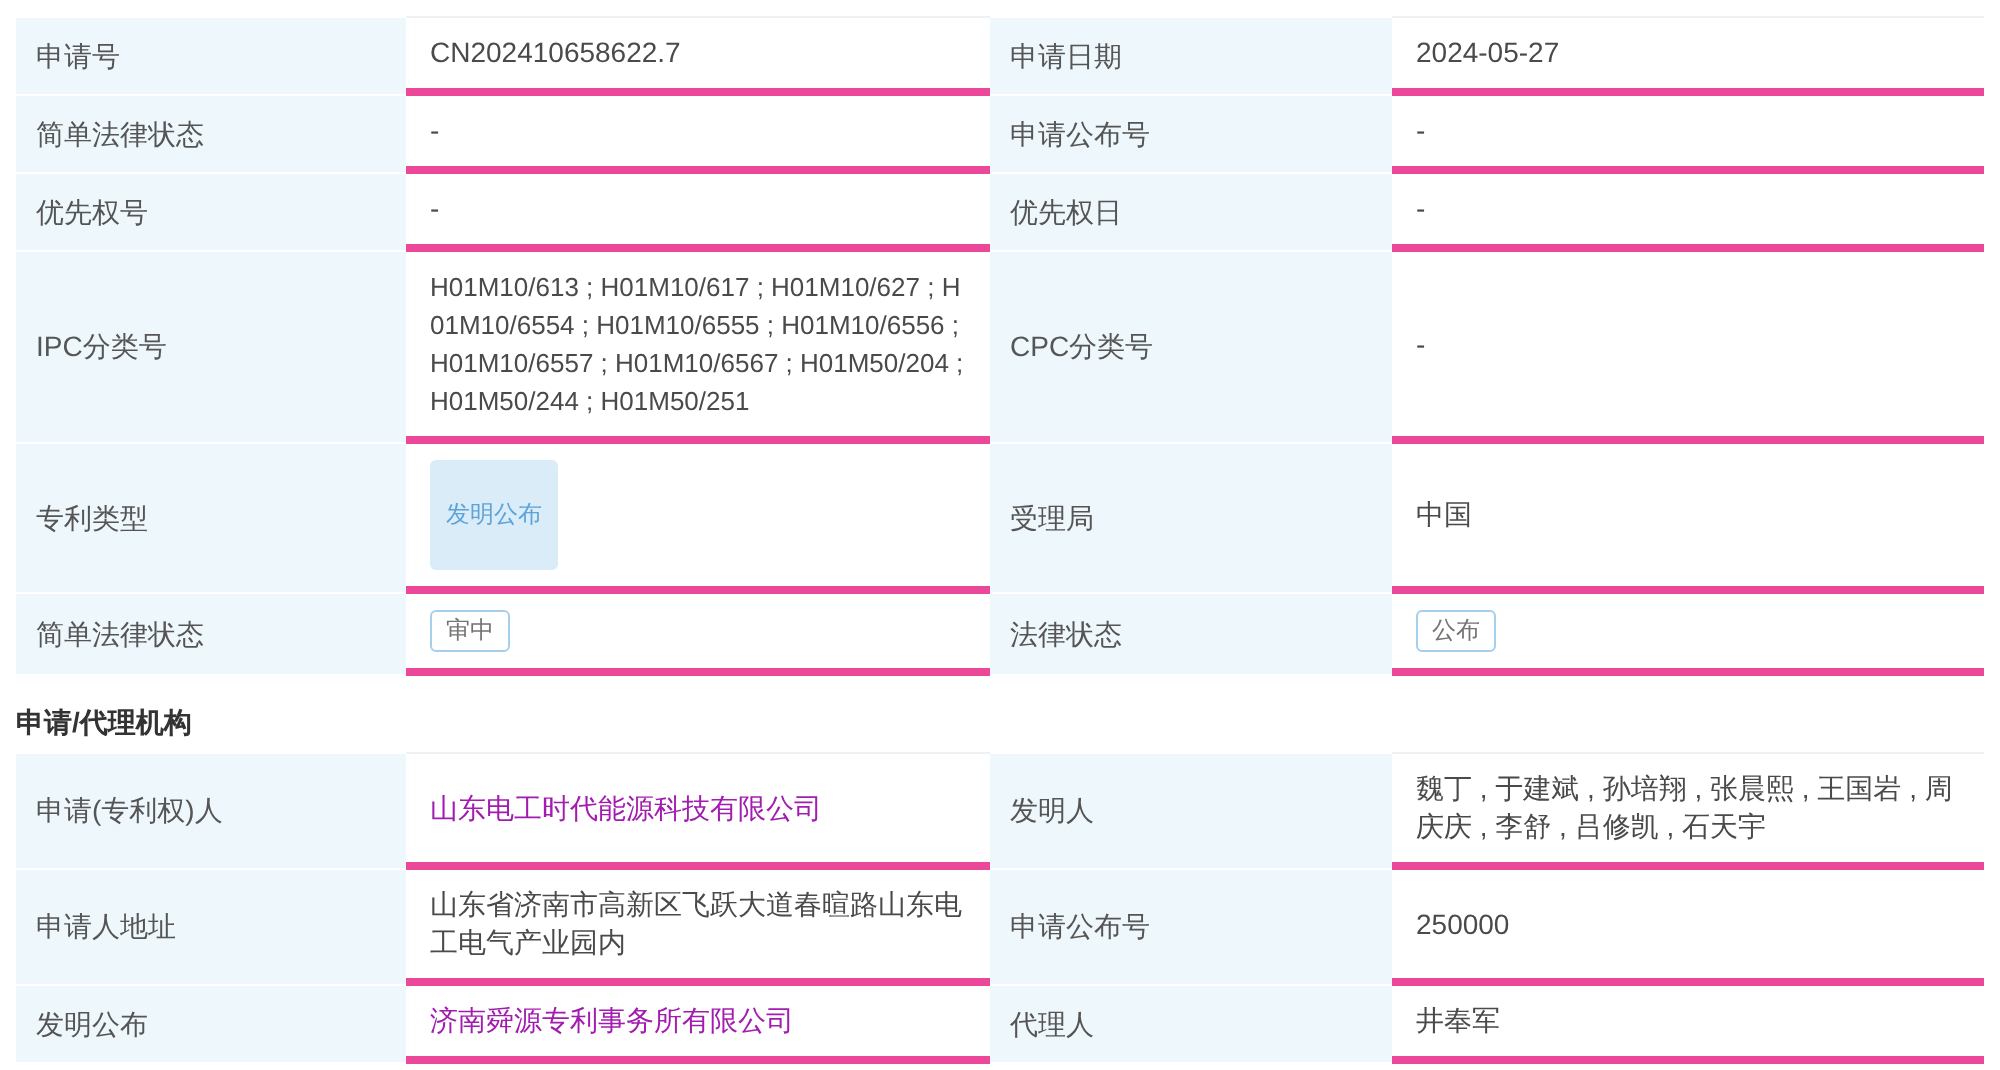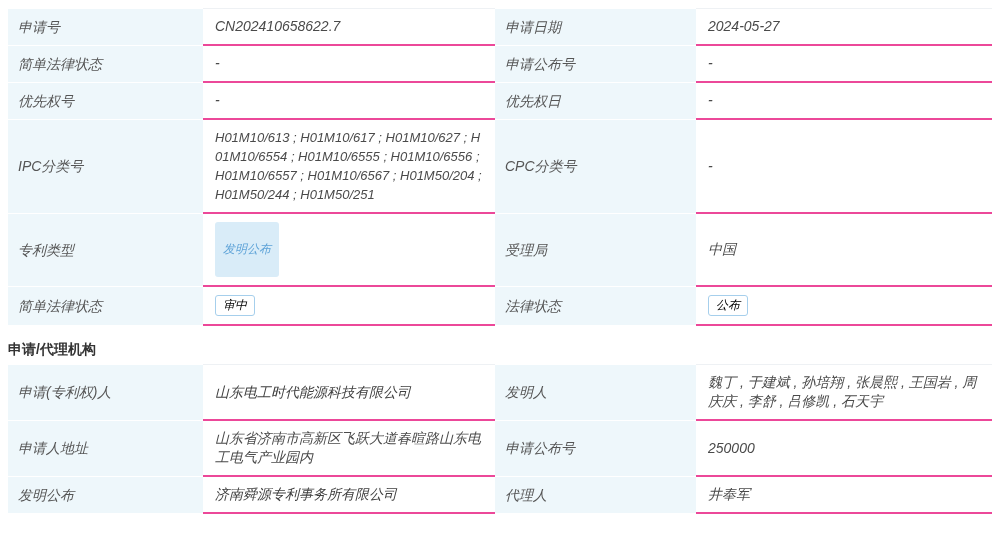--- a/index.html
+++ b/index.html
@@ -10,43 +10,43 @@
   }
   .page{padding:8px 8px 0 8px;}
   .section-title{
     font-size:14px;font-weight:bold;color:#333;
     line-height:15px;margin:0 0 7px 0;
   }
   .info-table{
     width:984px;border-collapse:separate;border-spacing:0;table-layout:fixed;
   }
   .info-table td{
-    vertical-align:middle;font-size:14px;line-height:19px;font-style:italic;
+    vertical-align:middle;font-size:14px;line-height:19px;
   }
   td.lbl{
     background:#eef7fb;color:#555;
     padding:8px 8px 8px 10px;
     border-bottom:1px solid #ffffff;
   }
   td.val{
     background:#ffffff;color:#4a4a4a;
     padding:8px 12px;
-    border-bottom:2px solid #ec4899;
+    border-bottom:4px solid #ec4899;
   }
   .info-table tr:first-child td.val{border-top:1px solid #eef1f4;}
   .info-table tr:first-child td.lbl{border-top:1px solid #ffffff;}
   td.val.ipc{font-size:13px;word-break:break-all;}
   td.val.wrap{word-break:break-all;}
-  .link{color:#404040;cursor:pointer;text-decoration:none;}
+  .link{color:#a21caf;cursor:pointer;text-decoration:none;}
   .tag-fill{
     display:inline-block;background:#d9ecf8;color:#5ea3d8;
     font-size:12px;line-height:15px;padding:20px 8px;border-radius:3px;
   }
   .tag-outline{
-    display:inline-block;background:#ffffff;color:#000000;
+    display:inline-block;background:#ffffff;color:#737373;
     border:1px solid #a6cfec;font-size:12px;line-height:15px;
     padding:2px 7px;border-radius:3px;
   }
   .gap{height:16px;}
 </style>
 </head>
 <body>
 
 <div class="page">
 

